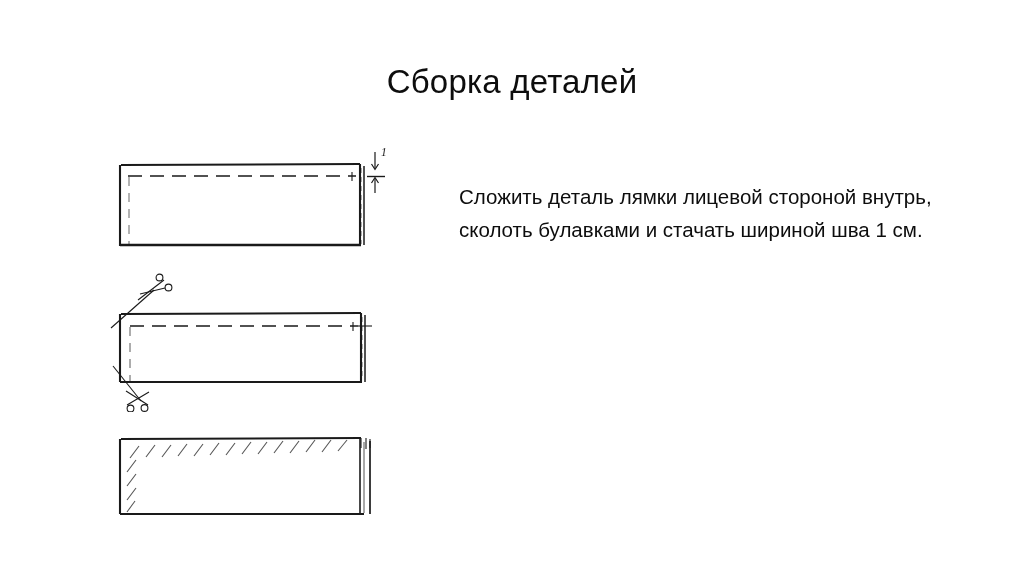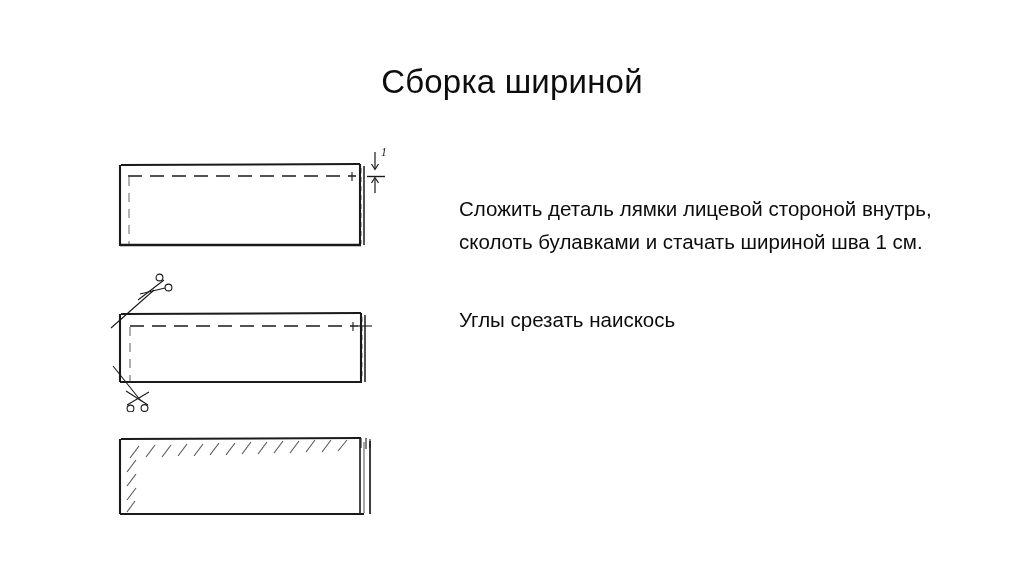--- a/index.html
+++ b/index.html
@@ -40,30 +40,30 @@
   #figure-2 { left: 108px; top: 272px; }
   #figure-3 { left: 108px; top: 424px; }
 
   .body-text {
     position: absolute;
     font-size: 20.5px;
     line-height: 33px;
     color: #0d0d0d;
     font-weight: 400;
   }
-  #paragraph-1 { left: 459px; top: 192px; width: 478px; }
+  #paragraph-1 { left: 459px; top: 180px; width: 478px; }
   #paragraph-2 { left: 459px; top: 303px; width: 478px; }
   #paragraph-3 { left: 457px; top: 430px; width: 510px; }
 </style>
 </head>
 <body>
 
 <div id="slide">
 
-  <div id="slide-title">Сборка шириной</div>
+  <div id="slide-title">Сборка деталей</div>
 
   <div class="figure" id="figure-1">
     <svg width="300" height="125" viewBox="0 0 300 125">
       <g fill="none" stroke="#1a1a1a" stroke-linecap="butt">
 
         <path d="M13,27 L252,26" stroke-width="2.1"></path>
         <path d="M12,27 L12,108" stroke-width="2.1"></path>
         <path d="M12,107 L253,107" stroke-width="2.4"></path>
         <path d="M252,26 L252,107" stroke-width="2.1"></path>
 
@@ -159,16 +159,15 @@
         <path d="M19,48 L28,36"></path>
         <path d="M19,62 L28,50"></path>
         <path d="M19,76 L28,64"></path>
         <path d="M19,88 L27,77"></path>
       </g>
     </svg>
   </div>
 
   <div class="body-text" id="paragraph-1">Сложить деталь лямки лицевой стороной внутрь, сколоть булавками и стачать шириной шва 1 см.</div>
 
-  <div class="body-text" id="paragraph-2">Углы срезать наискось</div>
 
 
 </div>
 
 </body></html>

